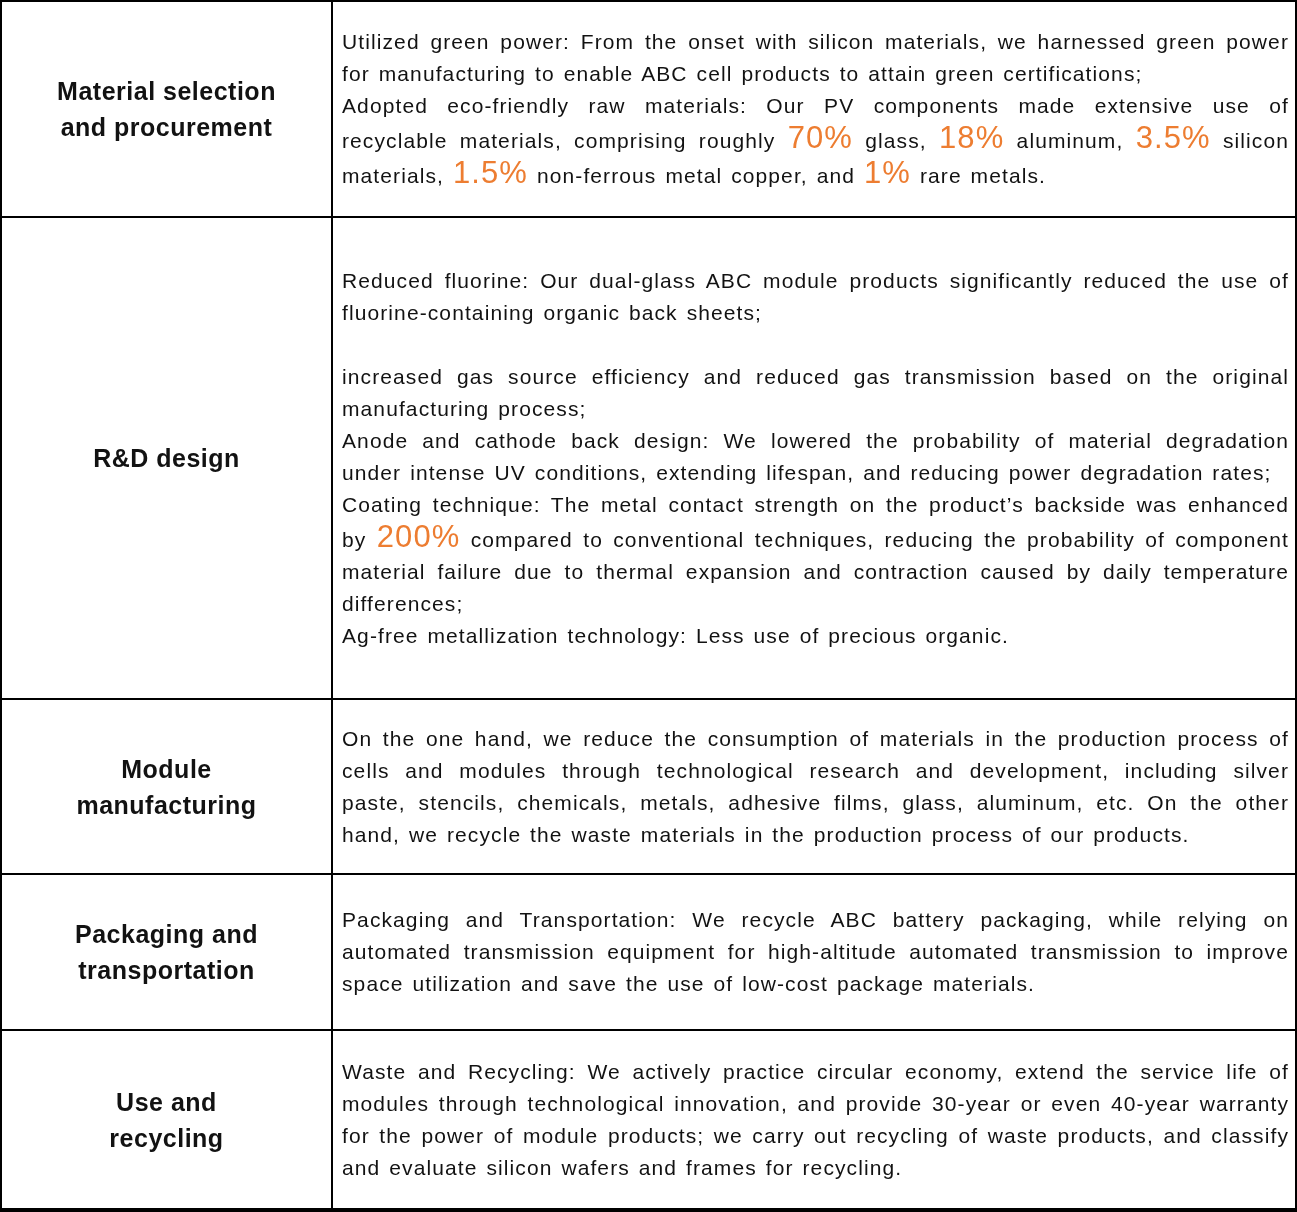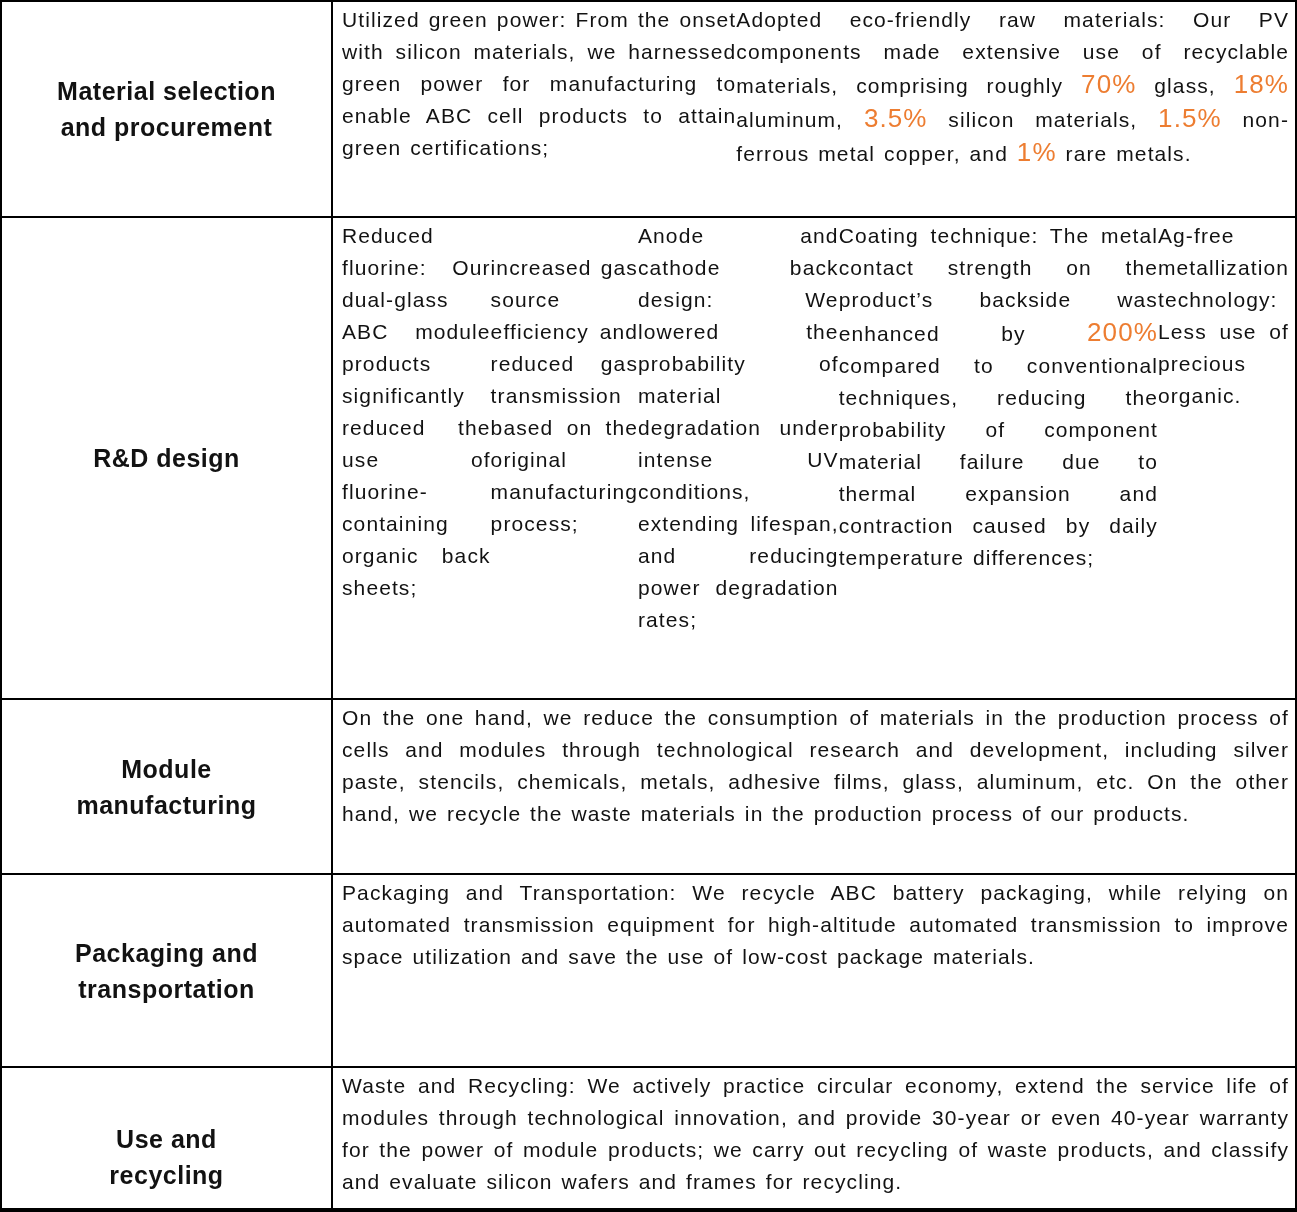--- a/index.html
+++ b/index.html
@@ -20,55 +20,55 @@
   .row {
     display: grid;
     grid-template-columns: 331px 1fr;
     box-sizing: border-box;
     border-bottom: 2px solid var(--line);
     overflow: hidden;
   }
   .row:nth-child(1) { height: 216px; }
   .row:nth-child(2) { height: 482px; }
   .row:nth-child(3) { height: 175px; }
-  .row:nth-child(4) { height: 193px; }
+  .row:nth-child(4) { height: 156px; }
   .row:nth-child(5) { height: 177px; border-bottom: none; }
   .label-cell {
     box-sizing: border-box;
     border-right: 2px solid var(--line);
     display: flex;
     align-items: center;
     justify-content: center;
     text-align: center;
     font-size: 25px;
     font-weight: 700;
     line-height: 36px;
     letter-spacing: 0.5px;
     padding: 0 10px;
     color: var(--ink);
   }
   .content-cell {
     box-sizing: border-box;
     display: flex;
-    flex-direction: row;
+    flex-direction: column;
     justify-content: center;
     padding: 2px 6px 2px 9px;
     overflow: hidden;
   }
   .para {
     text-align: justify;
     font-size: 21px;
     line-height: 32px;
     letter-spacing: 1.1px;
     word-spacing: 2px;
     color: var(--ink);
   }
   .hl {
     color: var(--accent);
-    font-size: 26px;
+    font-size: 31px;
     line-height: 32px;
   }
 </style>
 </head>
 <body>
 
 <div class="table">
     <div class="row">
       <div class="label-cell">Material selection<br>and procurement</div>
       <div class="content-cell">

